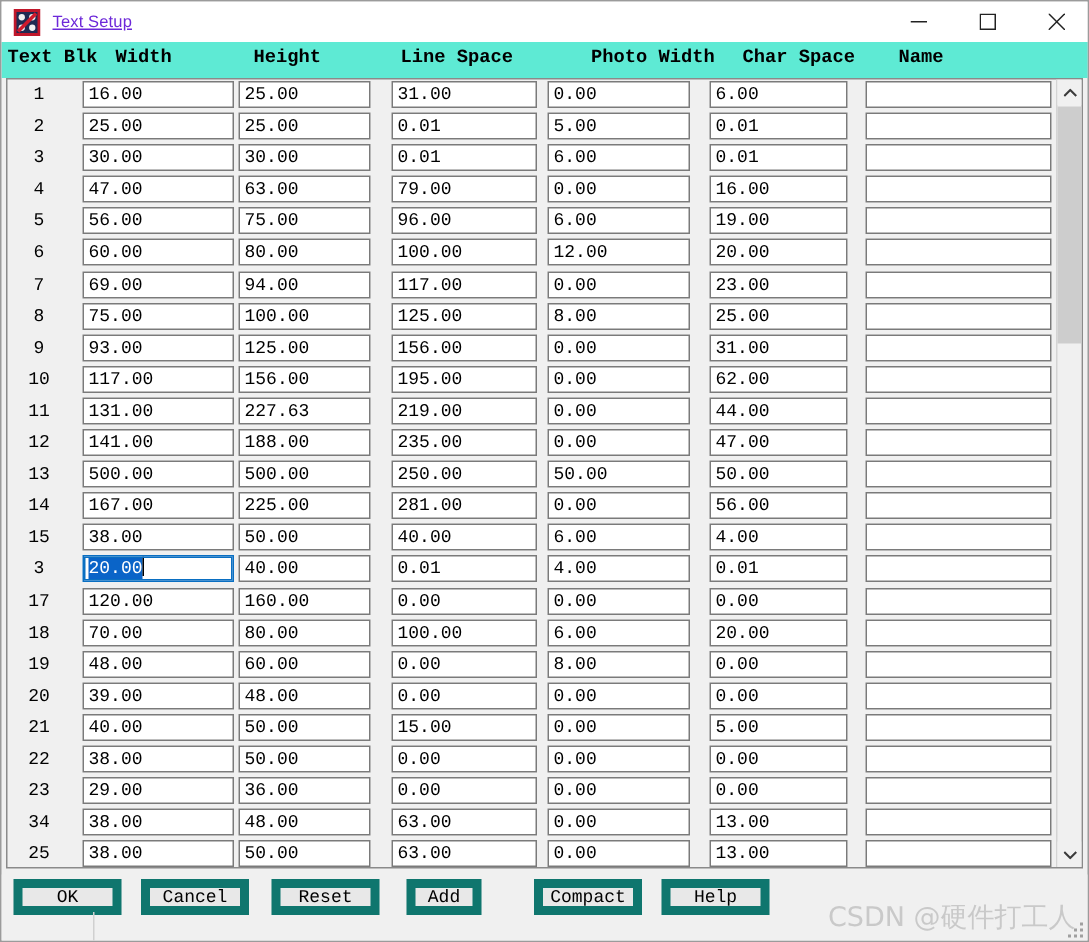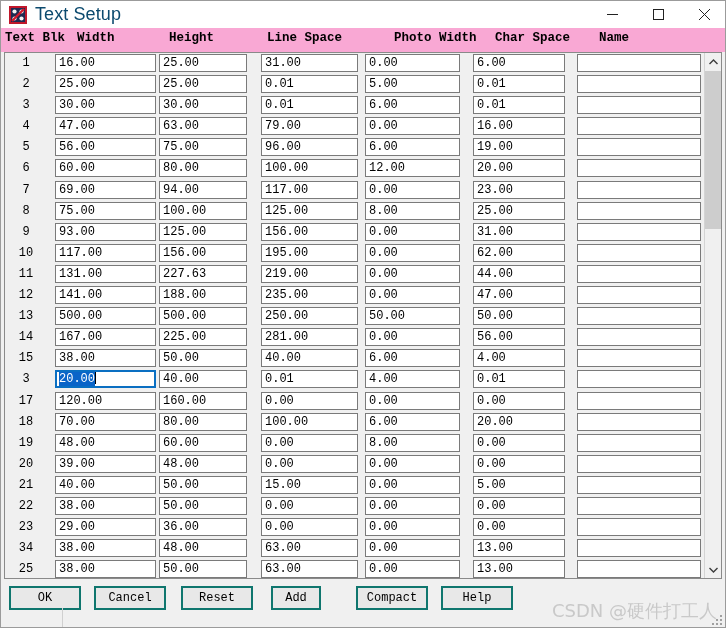--- a/index.html
+++ b/index.html
@@ -31,24 +31,25 @@
   }
   .title-icon {
     width: 18px;
     height: 18px;
     margin-left: 8px;
     margin-right: 8px;
     flex: 0 0 auto;
     position: relative;
   }
   .title-text {
-    font-size: 18px;
-    color: #0c4a6e;
+    font-size: 11px;
+    color: #6d28d9;
     font-family: "Liberation Sans", sans-serif;
     letter-spacing: 0.1px;
+    text-decoration: underline;
   }
   .win-buttons {
     margin-left: auto;
     display: flex;
     height: 27px;
   }
   .win-btn {
     width: 46px;
     height: 27px;
     display: flex;
@@ -56,21 +57,21 @@
     justify-content: center;
     color: #222;
   }
 
   
   .colheader {
     position: absolute;
     left: 0; top: 27px;
     width: 726px;
     height: 24px;
-    background: #f9a8d4;
+    background: #5eead4;
   }
   .colheader .hcell {
     position: absolute;
     top: 3px;
     font-family: "Liberation Mono", "DejaVu Sans Mono", monospace;
     font-weight: bold;
     font-size: 12.5px;
     color: #000;
     white-space: nowrap;
   }
@@ -193,21 +194,21 @@
     top: 582px;
     width: 726px;
     height: 46px;
     background: #f0f0f0;
   }
   .btn {
     position: absolute;
     top: 3px;
     height: 24px;
     background: #e8e8e8;
-    border: 2px solid #0f766e;
+    border: 6px solid #0f766e;
     box-sizing: border-box;
     font-family: "Liberation Mono", "DejaVu Sans Mono", monospace;
     font-size: 12px;
     color: #000;
     display: flex;
     align-items: center;
     justify-content: center;
     cursor: default;
     text-align: center;
   }

